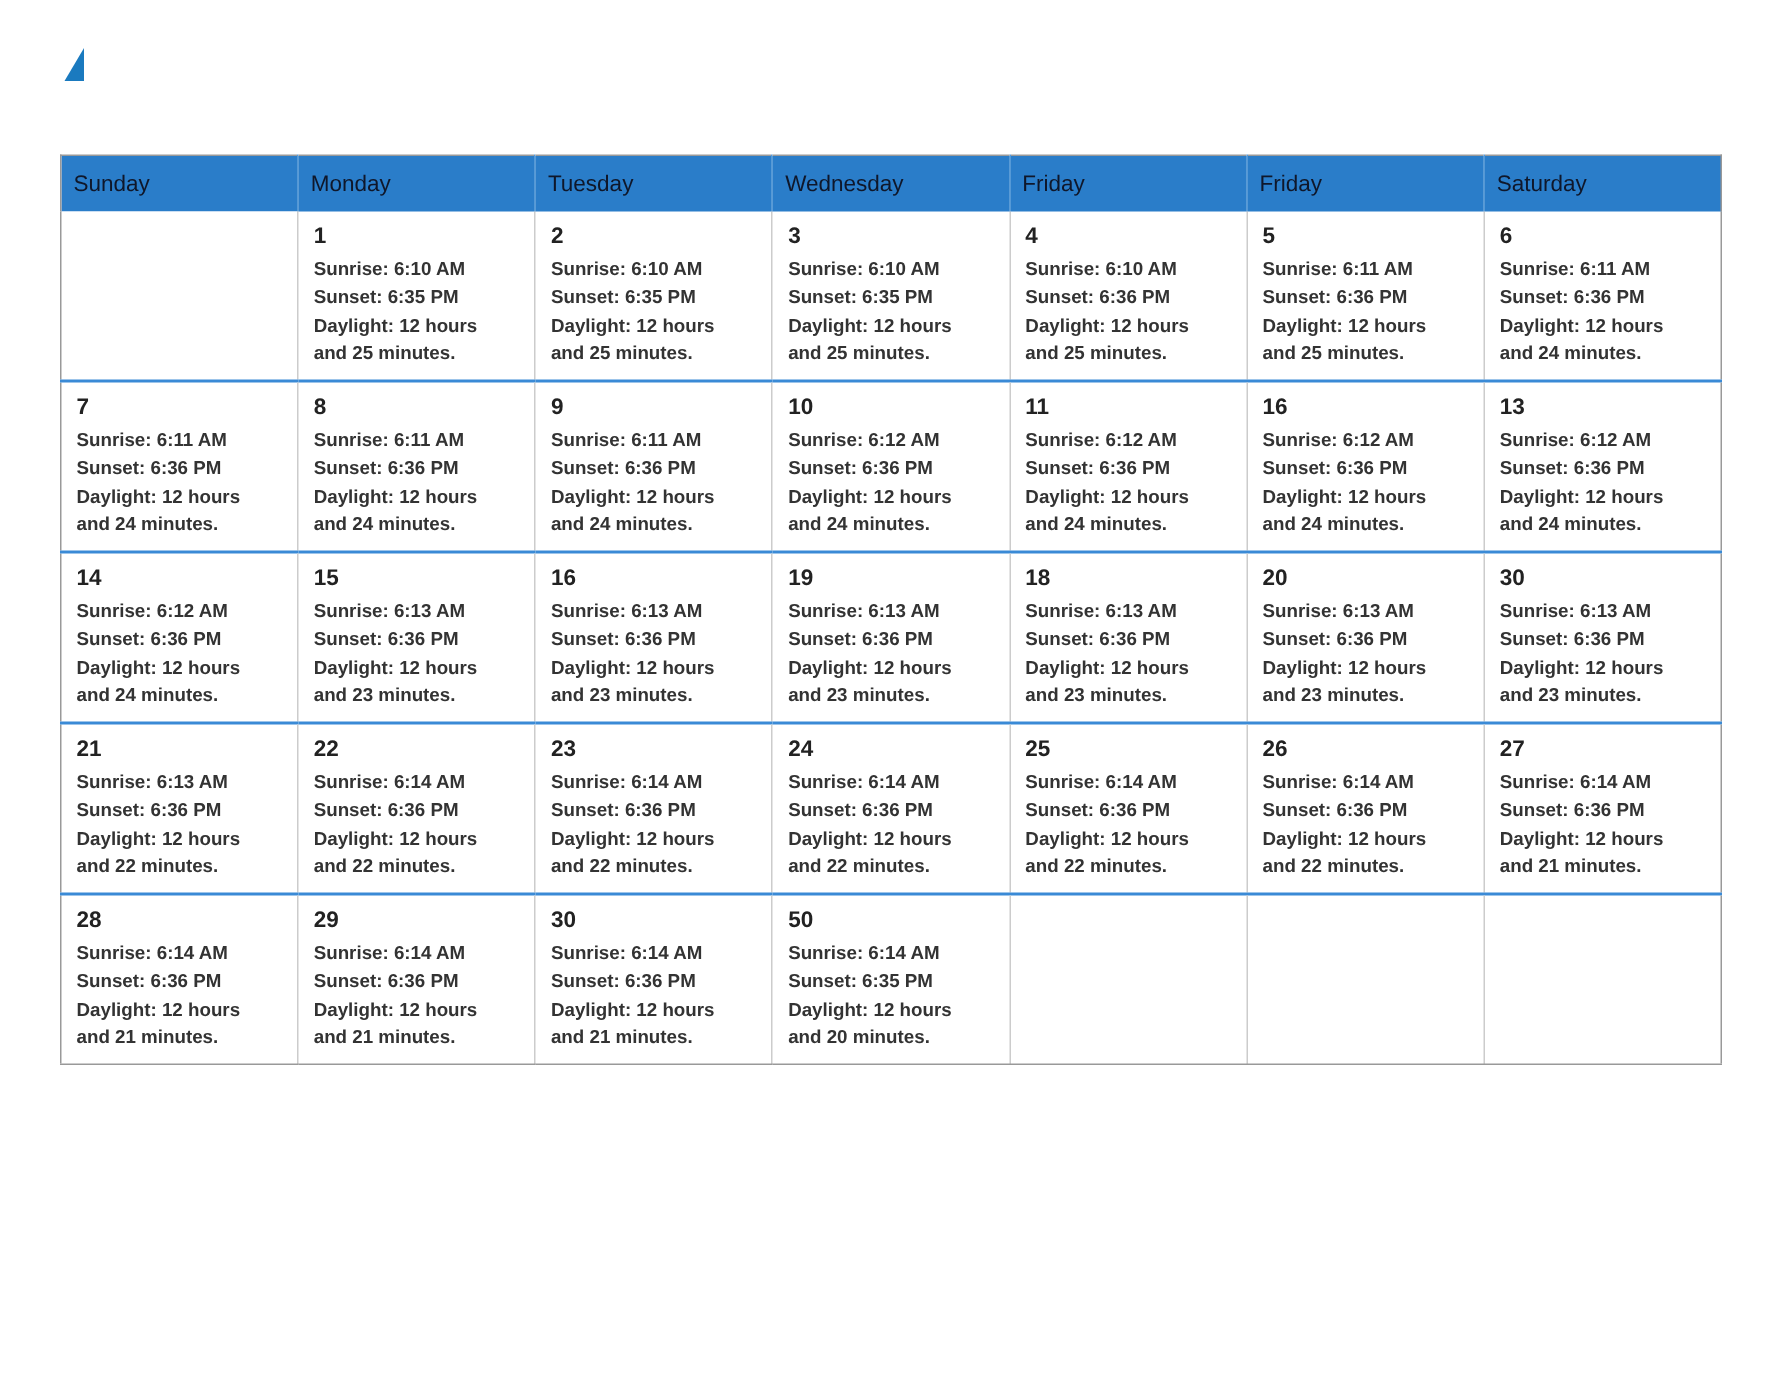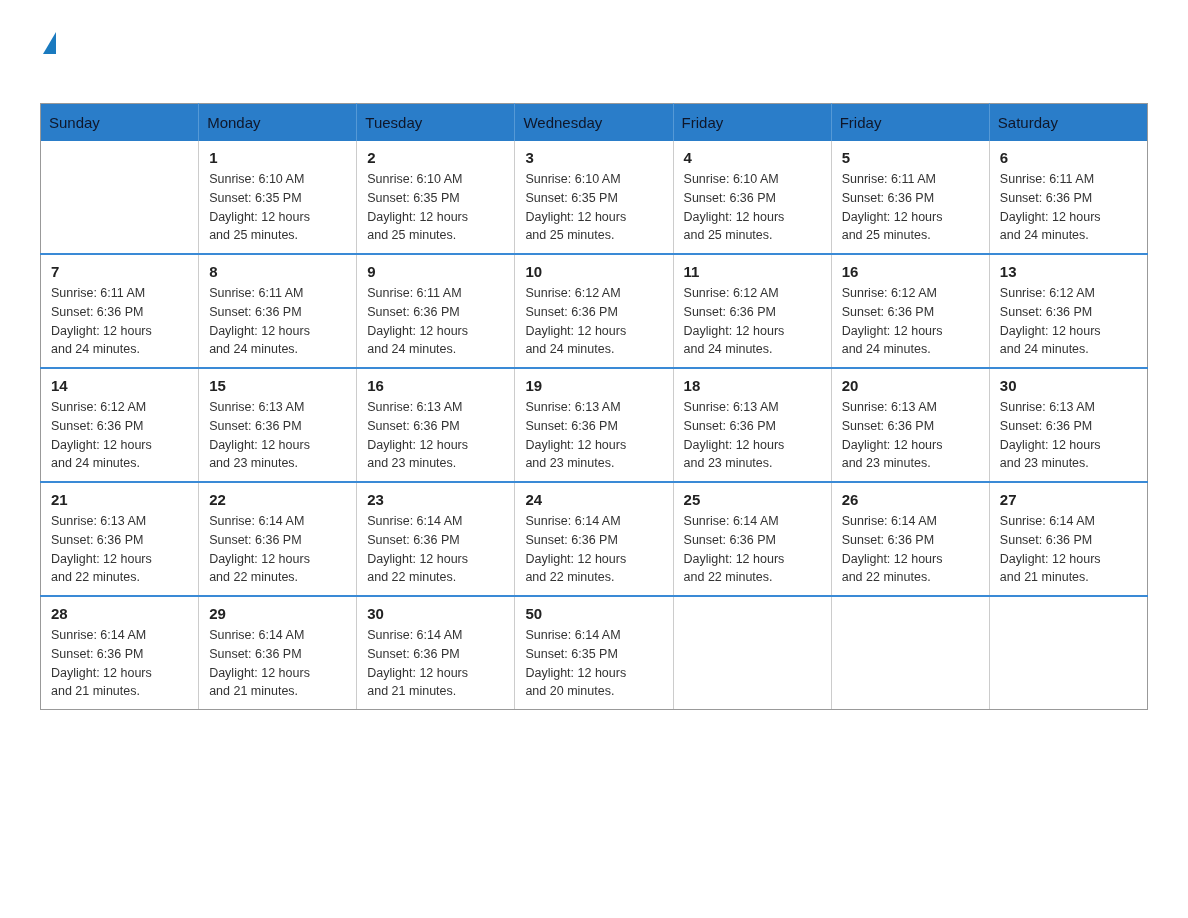--- a/index.html
+++ b/index.html
@@ -61,20 +61,21 @@
       font-size: 15px;
       font-weight: bold;
       color: #222;
       display: block;
       margin-bottom: 4px;
     }
     .day-info {
       font-size: 12.5px;
       color: #333;
       line-height: 1.5;
+      font-weight: bold;
     }
     .empty-cell {
       background: #fff;
     }
     .logo-wrapper {
       display: flex;
       flex-direction: column;
       align-items: flex-start;
     }
     .logo-line1 {

